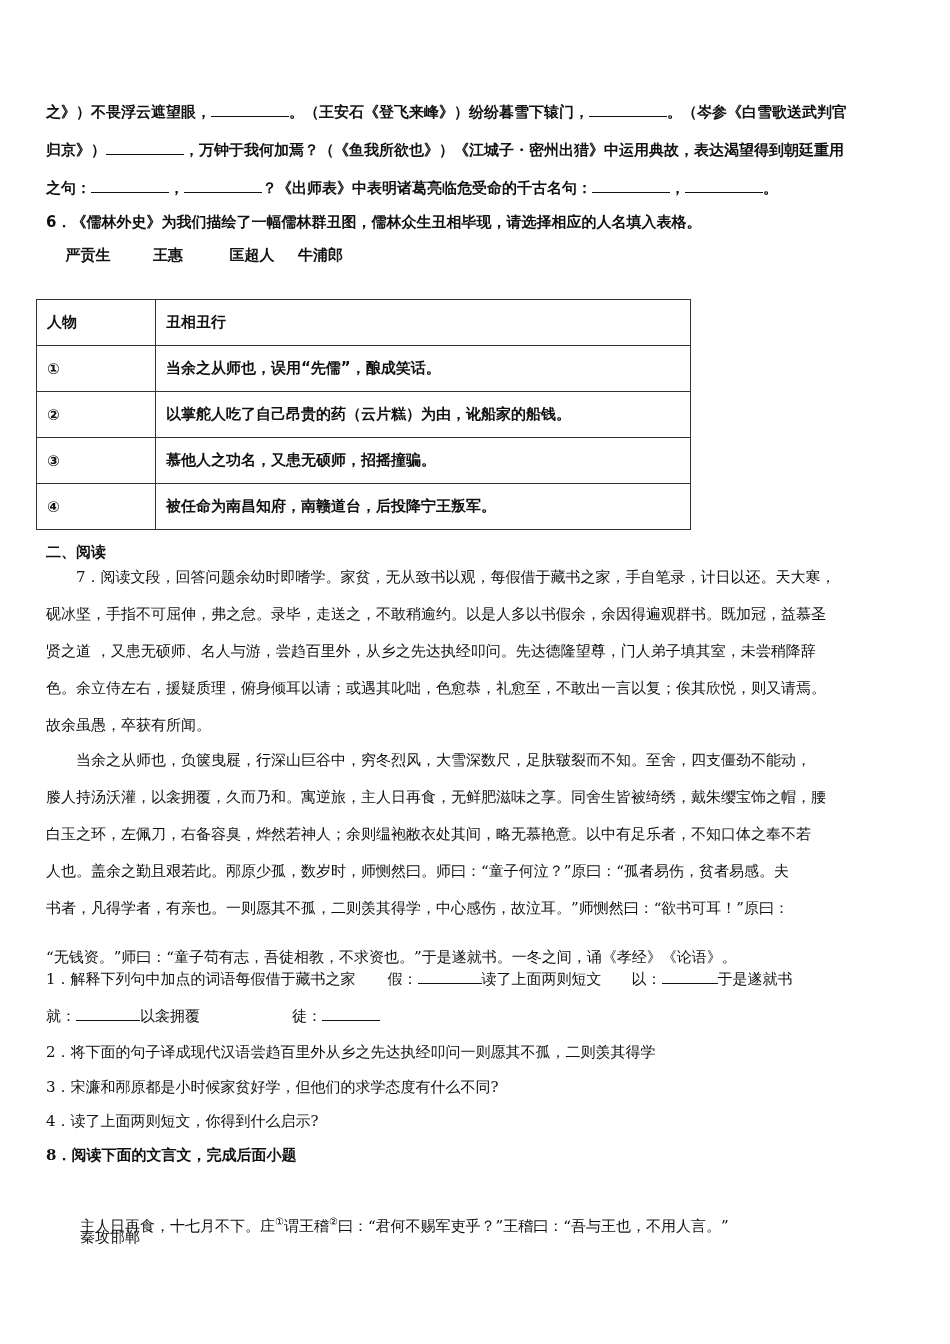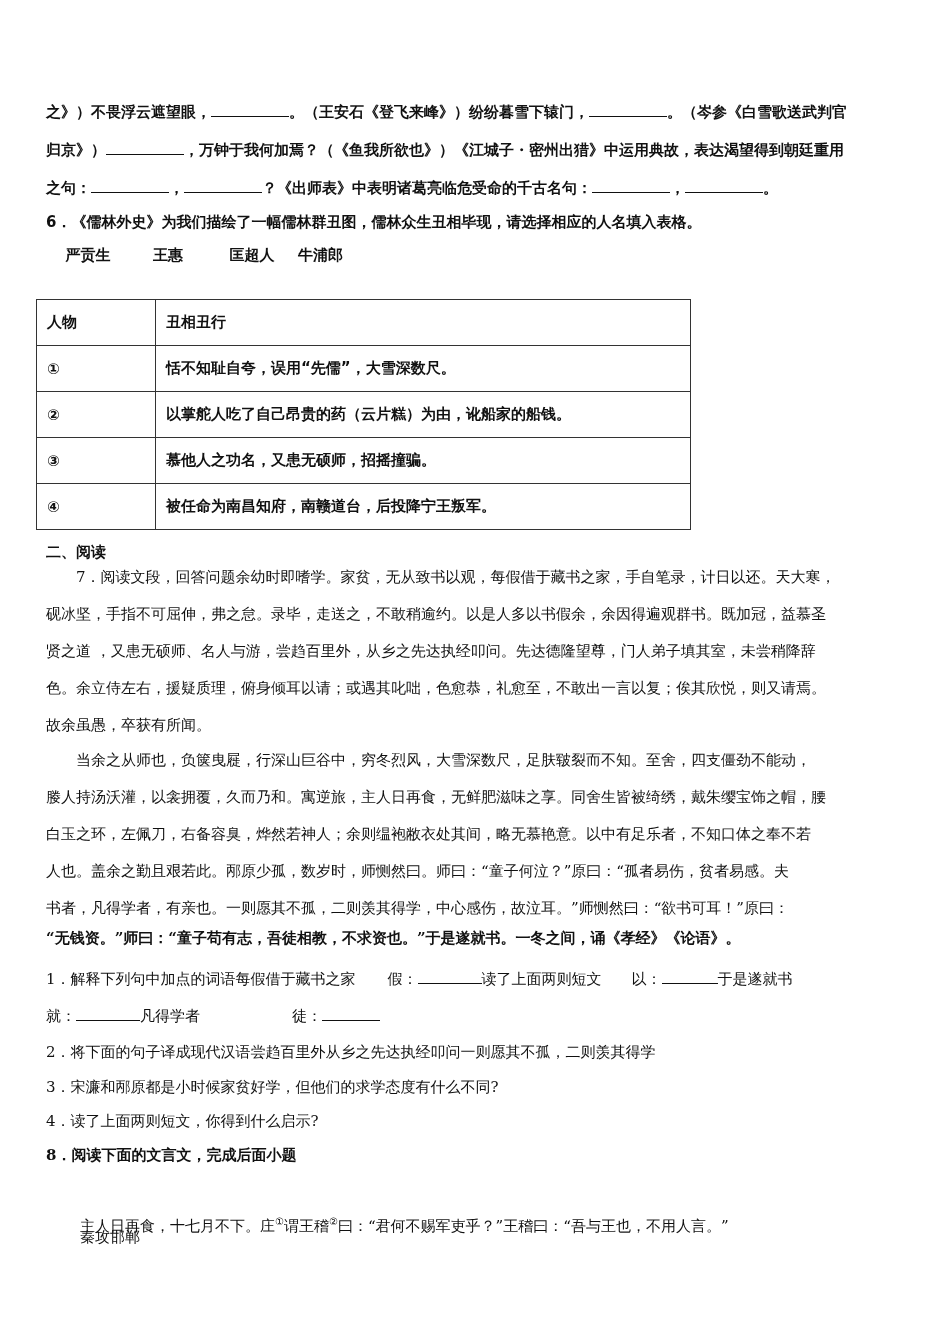--- a/index.html
+++ b/index.html
@@ -35,21 +35,21 @@
 </div>
 
 <table class="ugly">
   <tbody>
       <tr>
     <td class="c1">人物</td>
     <td>丑相丑行</td>
   </tr>
   <tr>
     <td class="c1">①</td>
-    <td>恬不知耻自夸，误用“先儒”，大雪深数尺。</td>
+    <td>当余之从师也，误用“先儒”，酿成笑话。</td>
   </tr>
   <tr>
     <td class="c1">②</td>
     <td>以掌舵人吃了自己昂贵的药（云片糕）为由，讹船家的船钱。</td>
   </tr>
   <tr>
     <td class="c1">③</td>
     <td>慕他人之功名，又患无硕师，招摇撞骗。</td>
   </tr>
   <tr>
@@ -65,27 +65,27 @@
 <div class="line serif" style="top:604px;">砚冰坚，手指不可屈伸，弗之怠。录毕，走送之，不敢稍逾约。以是人多以书假余，余因得遍观群书。既加冠，益慕圣</div>
 <div class="line serif" style="top:641px;">贤之道 ，又患无硕师、名人与游，尝趋百里外，从乡之先达执经叩问。先达德隆望尊，门人弟子填其室，未尝稍降辞</div>
 <div class="line serif" style="top:678px;">色。余立侍左右，援疑质理，俯身倾耳以请；或遇其叱咄，色愈恭，礼愈至，不敢出一言以复；俟其欣悦，则又请焉。</div>
 <div class="line serif" style="top:715px;">故余虽愚，卒获有所闻。</div>
 
 <div class="line serif indent" style="top:750px;">当余之从师也，负箧曳屣，行深山巨谷中，穷冬烈风，大雪深数尺，足肤皲裂而不知。至舍，四支僵劲不能动，</div>
 <div class="line serif" style="top:787px;">媵人持汤沃灌，以衾拥覆，久而乃和。寓逆旅，主人日再食，无鲜肥滋味之享。同舍生皆被绮绣，戴朱缨宝饰之帽，腰</div>
 <div class="line serif" style="top:824px;">白玉之环，左佩刀，右备容臭，烨然若神人；余则缊袍敝衣处其间，略无慕艳意。以中有足乐者，不知口体之奉不若</div>
 <div class="line serif" style="top:861px;">人也。盖余之勤且艰若此。邴原少孤，数岁时，师恻然曰。师曰：“童子何泣？”原曰：“孤者易伤，贫者易感。夫</div>
 <div class="line serif" style="top:898px;">书者，凡得学者，有亲也。一则愿其不孤，二则羡其得学，中心感伤，故泣耳。”师恻然曰：“欲书可耳！”原曰：</div>
-<div class="line serif" style="top:928px;font-weight:bold;">“无钱资。”师曰：“童子苟有志，吾徒相教，不求资也。”于是遂就书。一冬之间，诵《孝经》《论语》。</div>
+<div class="line serif" style="top:947px;">“无钱资。”师曰：“童子苟有志，吾徒相教，不求资也。”于是遂就书。一冬之间，诵《孝经》《论语》。</div>
 
 <div class="line serif" style="top:969px;">
   <span>1．解释下列句中加点的词语每假借于藏书之家</span><span style="display:inline-block;width:32px;"></span><span>假：</span><span class="blank" style="width:64px;"></span><span>读了上面两则短文</span><span style="display:inline-block;width:30px;"></span><span>以：</span><span class="blank" style="width:56px;"></span><span>于是遂就书</span>
 </div>
 <div class="line serif" style="top:1006px;">
-  <span>就：</span><span class="blank" style="width:64px;"></span><span>凡得学者</span><span style="display:inline-block;width:92px;"></span><span>徒：</span><span class="blank" style="width:58px;"></span>
+  <span>就：</span><span class="blank" style="width:64px;"></span><span>以衾拥覆</span><span style="display:inline-block;width:92px;"></span><span>徒：</span><span class="blank" style="width:58px;"></span>
 </div>
 <div class="line serif" style="top:1042px;">2．将下面的句子译成现代汉语尝趋百里外从乡之先达执经叩问一则愿其不孤，二则羡其得学</div>
 <div class="line serif" style="top:1077px;">3．宋濂和邴原都是小时候家贫好学，但他们的求学态度有什么不同?</div>
 <div class="line serif" style="top:1111px;">4．读了上面两则短文，你得到什么启示?</div>
 
 <div class="line serif" style="top:1145px;font-weight:bold;">8．阅读下面的文言文，完成后面小题</div>
 <div class="line serif" style="top:1227px; left:80px;">秦攻邯郸</div>
 <div class="line serif" style="top:1212px; left:80px;">
   <span>主人日再食，十七月不下。庄</span><sup style="font-size:10px;">①</sup><span>谓王稽</span><sup style="font-size:10px;">②</sup><span>曰：“君何不赐军吏乎？”王稽曰：“吾与王也，不用人言。”</span>
 </div>

